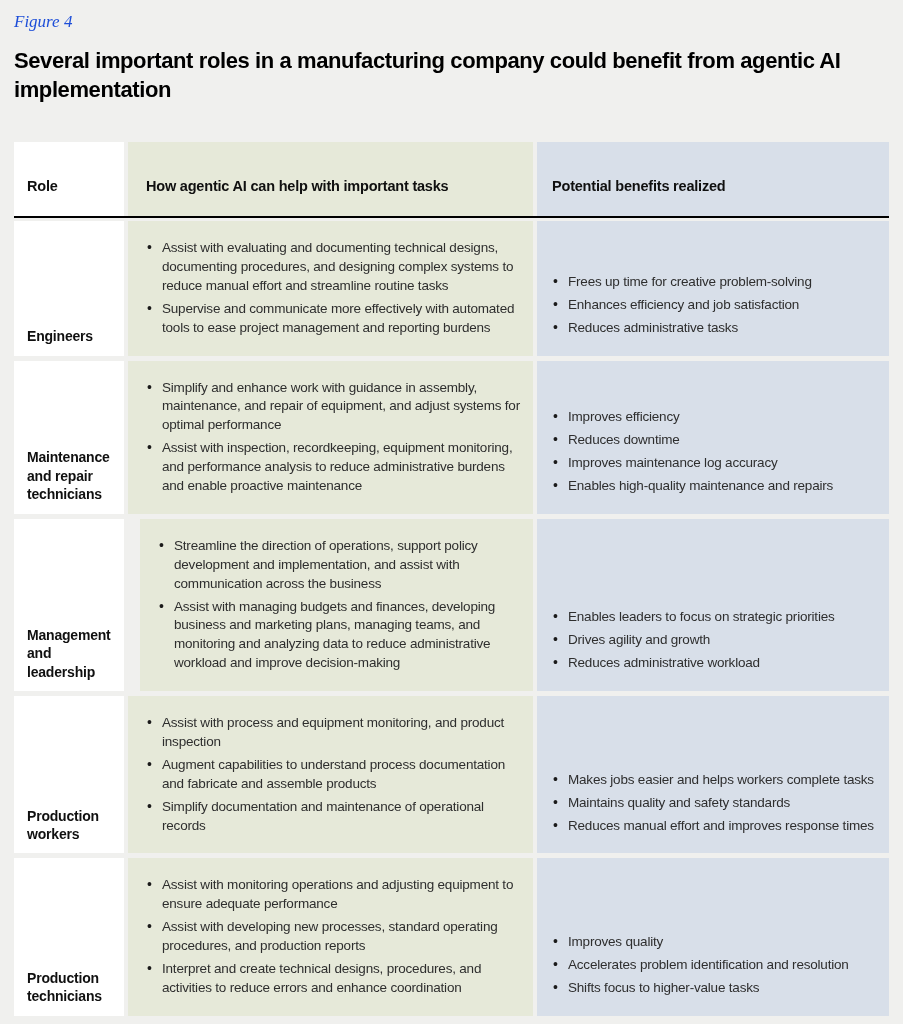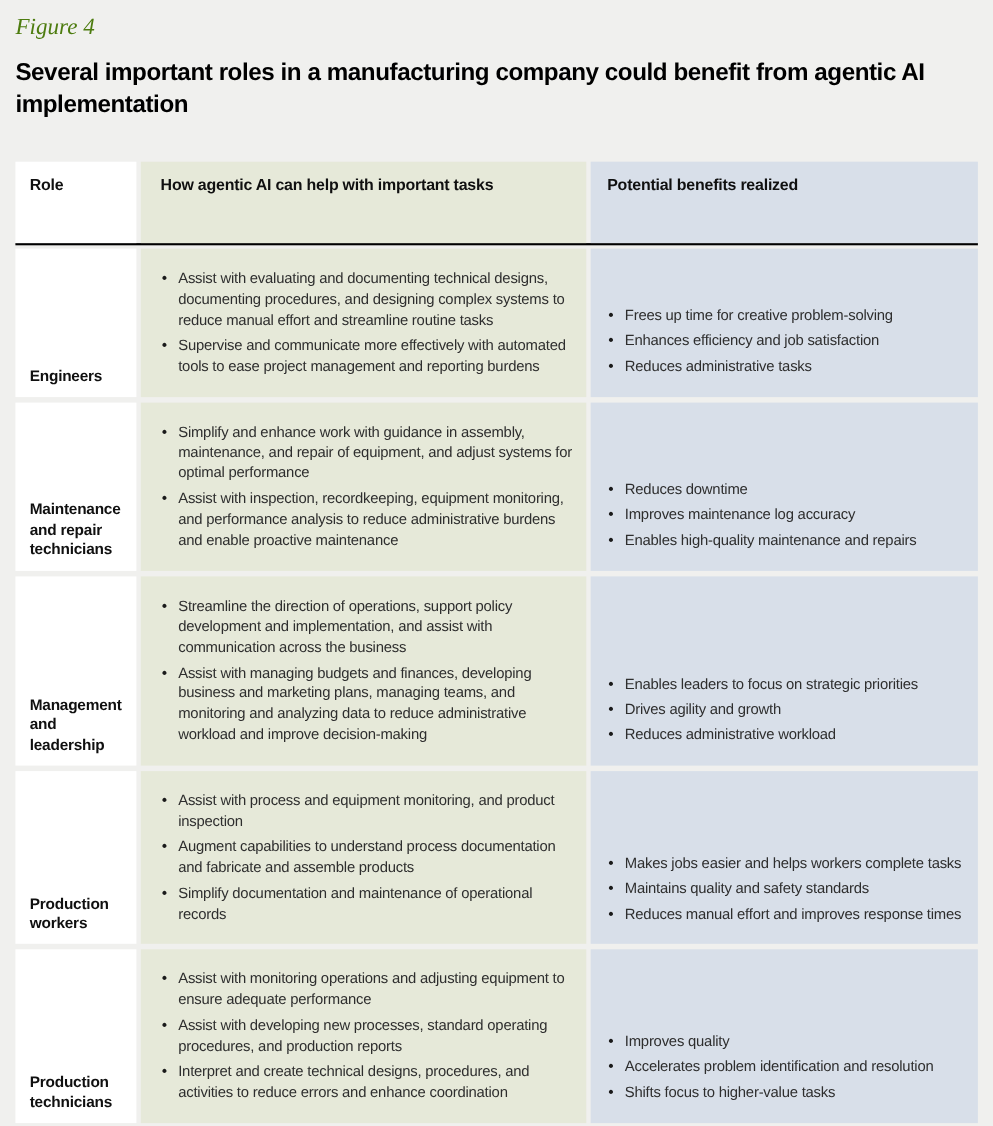--- a/index.html
+++ b/index.html
@@ -9,41 +9,41 @@
     font-family:"Liberation Sans", sans-serif;
     color:#2e2e2e;
     width:903px; height:1024px;
     overflow:hidden;
   }
   .page { padding:12px 14px 0 14px; width:903px; }
 
   .figure-label {
     font-family:"Liberation Serif", serif;
     font-style:italic;
-    font-size:21px;
-    color:#4d7c0f;
+    font-size:17px;
+    color:#1d4ed8;
     margin-bottom:14px;
   }
   .page-title {
     font-size:22px;
     font-weight:bold;
     letter-spacing:-0.4px;
     line-height:1.32;
     color:#000;
     max-width:840px;
     margin-bottom:38px;
   }
 
   .grid {
     display:grid;
     grid-template-columns:110px 405px 352px;
     column-gap:4px;
     width:875px;
   }
-  .thead .cell { height:74px; display:flex; align-items:flex-start; }
+  .thead .cell { height:74px; display:flex; align-items:flex-end; }
   .cell { padding:14px; }
   .role-head { background:#ffffff; padding:14px 6px 10px 13px; align-items:flex-end; }
   .tasks-head { background:#e6e9d9; padding:14px 10px 10px 18px; align-items:flex-end; }
   .benefits-head { background:#d8dfe9; padding:14px 10px 10px 15px; align-items:flex-end; }
   .col-header {
     font-size:14.5px; font-weight:bold; color:#101010; letter-spacing:-0.2px;
     padding-bottom:12px;
   }
   .header-rule {
     width:875px; height:2px; background:#000; border:none; margin:0 0 3px 0;
@@ -117,30 +117,31 @@
       <span class="role-label">Maintenance and repair technicians</span>
     </div>
     <div class="cell tasks-cell" style="min-height: 133px;">
       <ul class="bullets">
           <li>Simplify and enhance work with guidance in assembly, maintenance, and repair of equipment, and adjust systems for optimal performance</li>
           <li>Assist with inspection, recordkeeping, equipment monitoring, and performance analysis to reduce administrative burdens and enable proactive maintenance</li>
         </ul>
     </div>
     <div class="cell benefits-cell" style="min-height: 133px;">
       <ul class="bullets">
+          <li>Improves efficiency</li>
           <li>Reduces downtime</li>
           <li>Improves maintenance log accuracy</li>
           <li>Enables high-quality maintenance and repairs</li>
         </ul>
     </div>
 
     <div class="cell role-cell" style="min-height: 151px;">
       <span class="role-label">Management and leadership</span>
     </div>
-    <div class="cell tasks-cell" style="min-height: 151px;">
+    <div class="cell tasks-cell" style="min-height: 151px; margin-left: 12px;">
       <ul class="bullets">
           <li>Streamline the direction of operations, support policy development and implementation, and assist with communication across the business</li>
           <li>Assist with managing budgets and finances, developing business and marketing plans, managing teams, and monitoring and analyzing data to reduce administrative workload and improve decision-making</li>
         </ul>
     </div>
     <div class="cell benefits-cell" style="min-height: 151px;">
       <ul class="bullets">
           <li>Enables leaders to focus on strategic priorities</li>
           <li>Drives agility and growth</li>
           <li>Reduces administrative workload</li>

